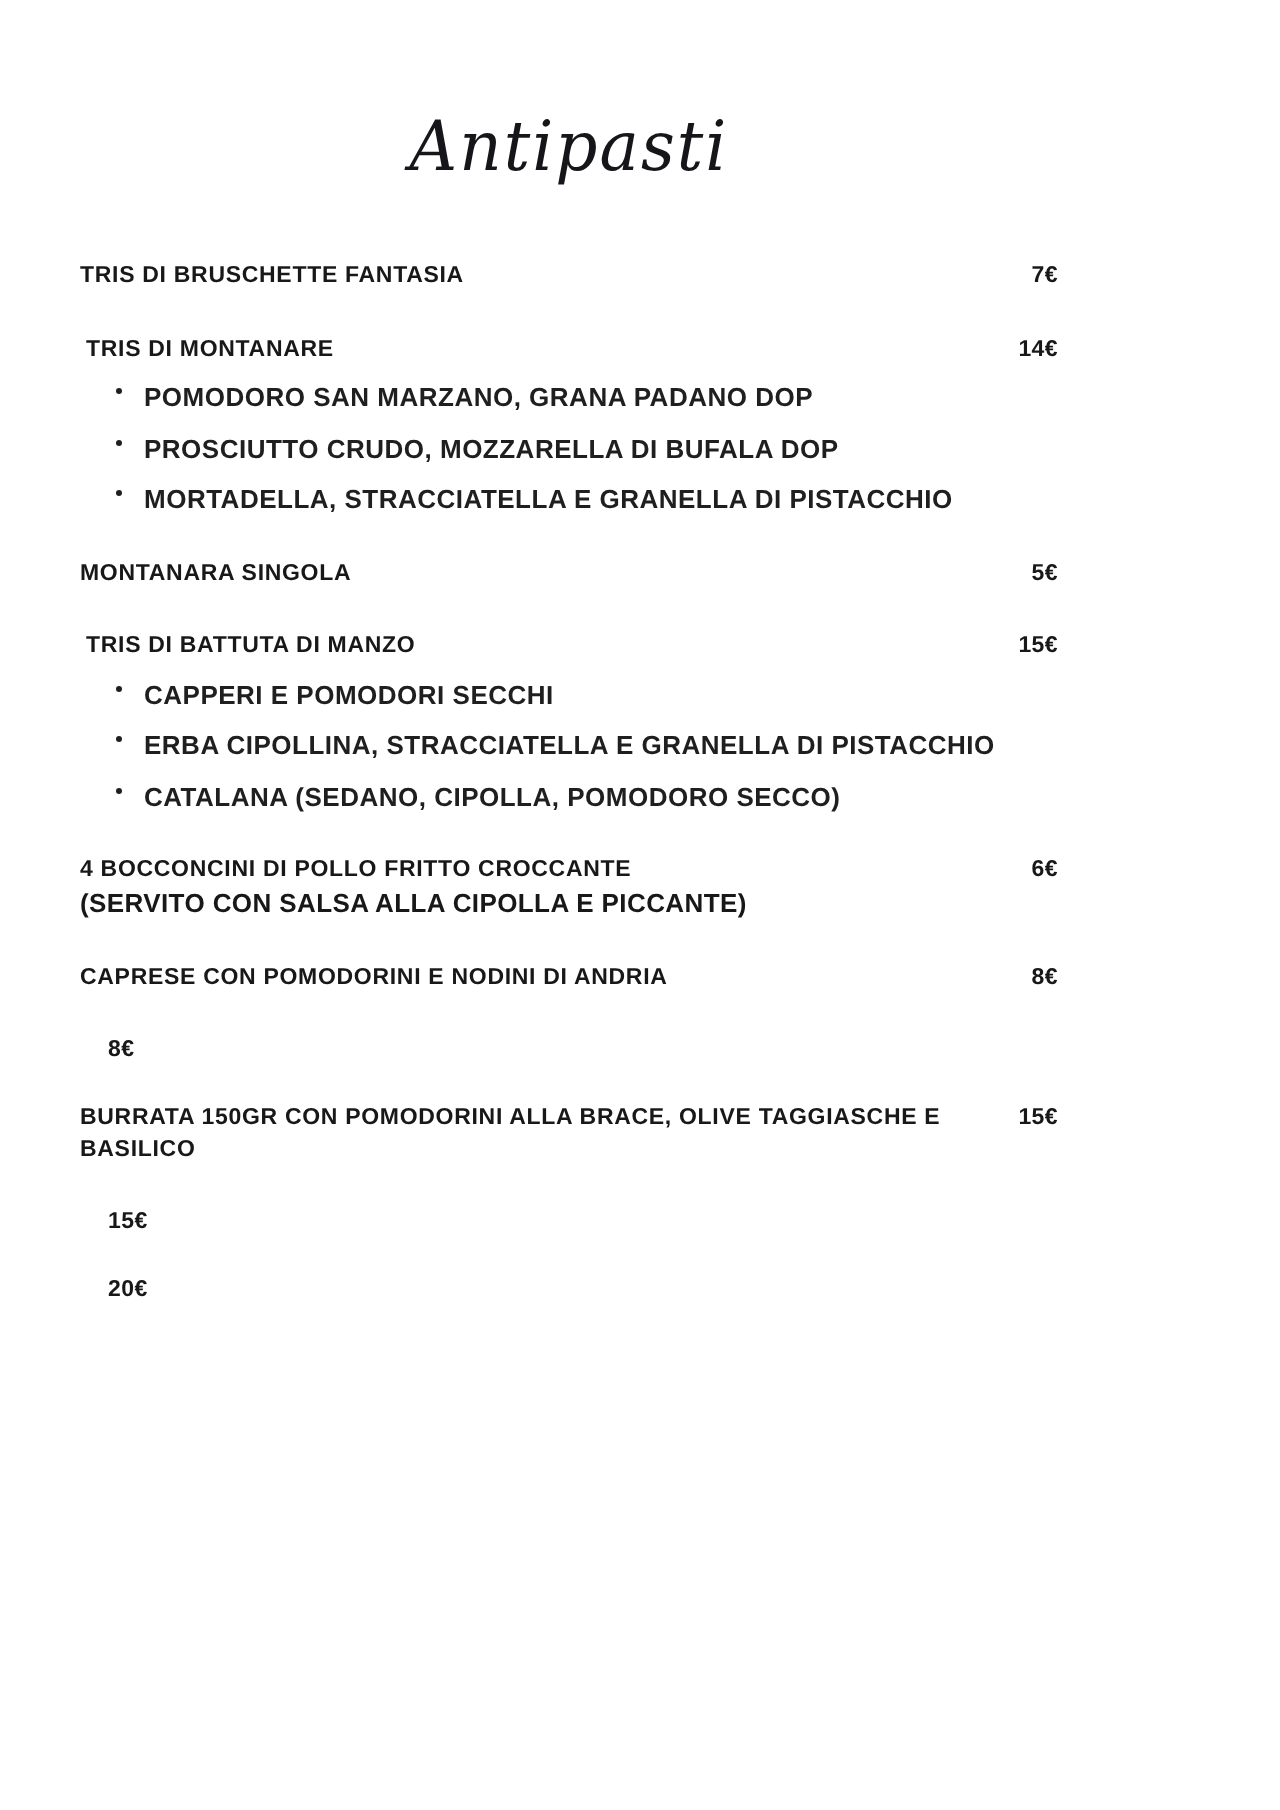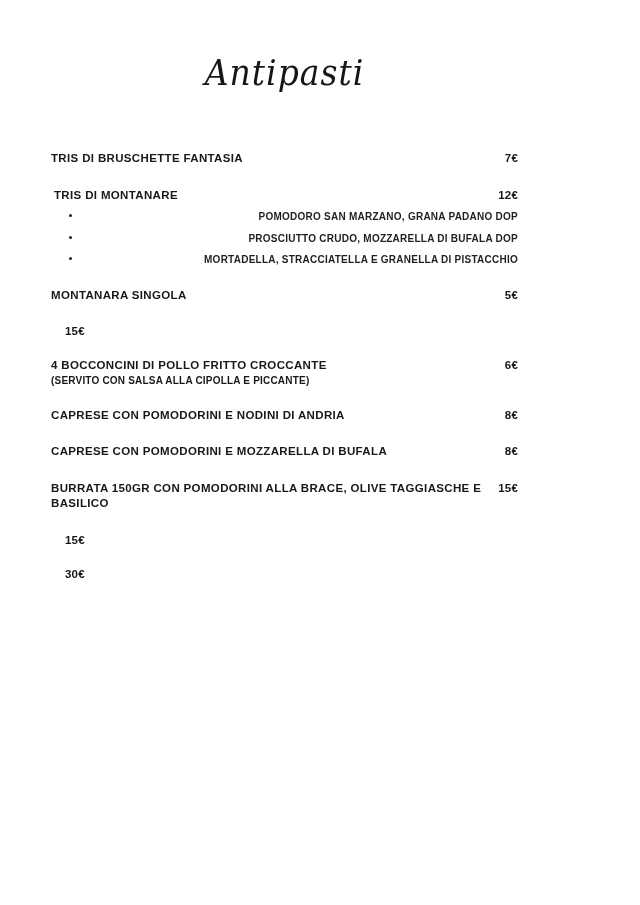--- a/index.html
+++ b/index.html
@@ -12,59 +12,59 @@
     height: 905px;
     font-family: "Liberation Sans", sans-serif;
     color: #1c1c1c;
     position: relative;
     overflow: hidden;
   }
   .page {
     width: 569px;
     height: 905px;
     box-sizing: border-box;
-    padding: 0 51px;
+    padding: 0 40px;
     position: relative;
   }
   .title {
     text-align: center;
     font-family: "DejaVu Serif", serif;
     font-style: italic;
     font-size: 33px;
     letter-spacing: 1px;
     color: #15151a;
     margin: 0;
     padding-top: 52px;
     padding-bottom: 0;
     font-weight: 400;
     transform: scaleY(1.05);
   }
   .menu {
-    margin-top: 60px;
+    margin-top: 40px;
   }
   .item {
     margin-bottom: 21px;
   }
   .item-head {
     display: flex;
     align-items: flex-start;
     justify-content: space-between;
   }
   .item-name {
     font-size: 11.5px;
     font-weight: bold;
     letter-spacing: 0.35px;
     color: #181818;
     line-height: 1.35;
     text-transform: uppercase;
     max-width: 500px;
   }
   .item-sub {
     display: block;
-    font-size: 10px;
+    font-size: 13px;
     font-weight: bold;
     letter-spacing: 0.2px;
     text-transform: uppercase;
     color: #181818;
     line-height: 1.3;
   }
   .item-price {
     font-size: 11.5px;
     font-weight: bold;
     letter-spacing: 0.2px;
@@ -72,30 +72,29 @@
     white-space: nowrap;
     padding-left: 14px;
     padding-top: 1px;
   }
   .options {
     list-style: none;
     margin: 7px 0 0 0;
     padding: 0 0 0 18px;
   }
   .options li {
-    font-size: 10px;
+    font-size: 13px;
     font-weight: bold;
     letter-spacing: 0.25px;
     text-transform: uppercase;
     color: #1f1f1f;
     line-height: 1.35;
     margin-bottom: 8px;
     position: relative;
     padding-left: 14px;
-    text-align: right;
   }
   .options li:before {
     content: "";
     position: absolute;
     left: 0;
     top: 4px;
     width: 3px;
     height: 3px;
     border-radius: 50%;
     background: #1f1f1f;
@@ -110,67 +109,72 @@
   <div class="menu">
       <div class="item">
         <div class="item-head">
           <div class="item-name">TRIS DI BRUSCHETTE FANTASIA</div>
           <div class="item-price">7€</div>
         </div>
       </div>
       <div class="item indent">
         <div class="item-head">
           <div class="item-name">TRIS DI MONTANARE</div>
-          <div class="item-price">12€</div>
+          <div class="item-price">14€</div>
         </div>
         <ul class="options">
           <li>POMODORO SAN MARZANO, GRANA PADANO DOP</li>
           <li>PROSCIUTTO CRUDO, MOZZARELLA DI BUFALA DOP</li>
           <li>MORTADELLA, STRACCIATELLA E GRANELLA DI PISTACCHIO</li>
         </ul>
       </div>
       <div class="item">
         <div class="item-head">
           <div class="item-name">MONTANARA SINGOLA</div>
           <div class="item-price">5€</div>
         </div>
       </div>
       <div class="item indent">
         <div class="item-head">
+          <div class="item-name">TRIS DI BATTUTA DI MANZO</div>
           <div class="item-price">15€</div>
         </div>
+        <ul class="options">
+          <li>CAPPERI E POMODORI SECCHI</li>
+          <li>ERBA CIPOLLINA, STRACCIATELLA E GRANELLA DI PISTACCHIO</li>
+          <li>CATALANA (SEDANO, CIPOLLA, POMODORO SECCO)</li>
+        </ul>
       </div>
       <div class="item">
         <div class="item-head">
           <div class="item-name">4 BOCCONCINI DI POLLO FRITTO CROCCANTE<span class="item-sub">(SERVITO CON SALSA ALLA CIPOLLA E PICCANTE)</span></div>
           <div class="item-price">6€</div>
         </div>
       </div>
       <div class="item">
         <div class="item-head">
           <div class="item-name">CAPRESE CON POMODORINI E NODINI DI ANDRIA</div>
           <div class="item-price">8€</div>
         </div>
       </div>
       <div class="item">
         <div class="item-head">
-          <div class="item-name">CAPRESE CON POMODORINI E MOZZARELLA DI BUFALA</div>
           <div class="item-price">8€</div>
         </div>
       </div>
       <div class="item">
         <div class="item-head">
           <div class="item-name">BURRATA 150GR CON POMODORINI ALLA BRACE, OLIVE TAGGIASCHE E BASILICO</div>
           <div class="item-price">15€</div>
         </div>
       </div>
       <div class="item">
         <div class="item-head">
           <div class="item-price">15€</div>
         </div>
       </div>
       <div class="item">
         <div class="item-head">
-          <div class="item-price">30€</div>
+          <div class="item-price">20€</div>
         </div>
       </div>
     </div>
 </div>
 
 </body></html>

